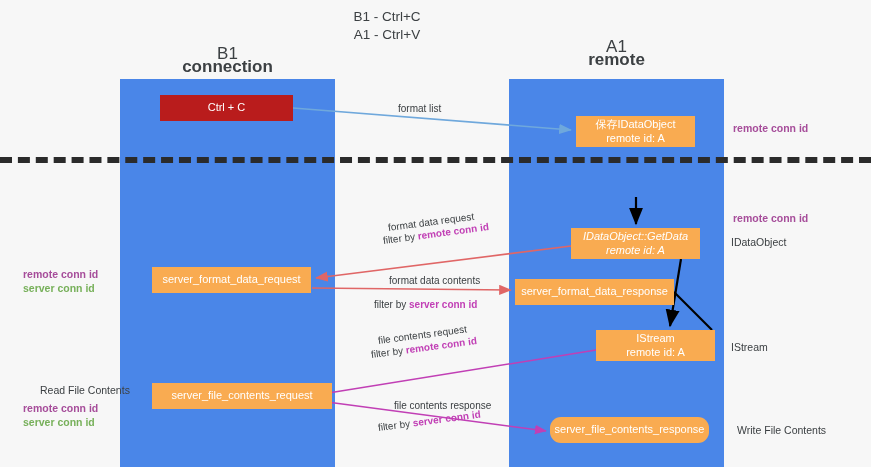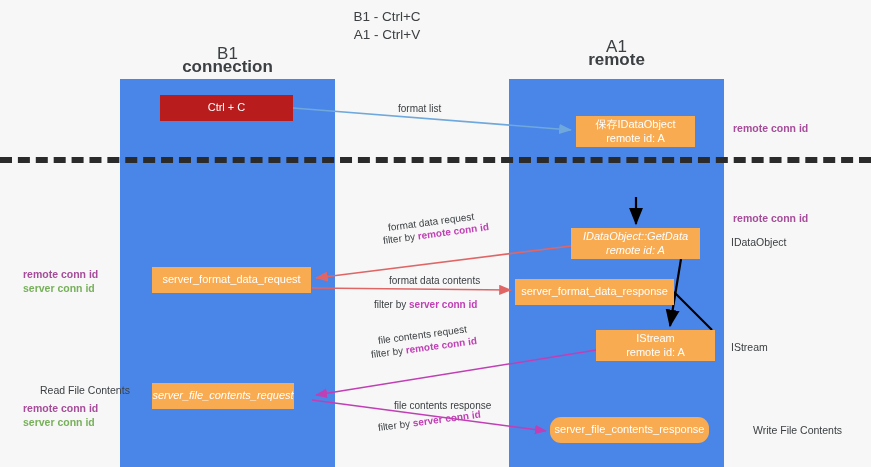--- a/index.html
+++ b/index.html
@@ -48,35 +48,35 @@
   .node.orange{background:#f9ab51;}
   .node .ln{display:block;white-space:nowrap;}
 
   #n-ctrlc{left:160px;top:95px;width:133px;height:26px;}
   #n-save{left:576px;top:116px;width:119px;height:31px;text-align:right;}
   #n-ctrlv{left:576px;top:173px;width:119px;height:24px;}
   #n-getdata{left:571px;top:228px;width:129px;height:31px;font-style:italic;}
   #n-fmtreq{left:152px;top:267px;width:159px;height:26px;}
   #n-fmtresp{left:515px;top:279px;width:159px;height:26px;}
   #n-istream{left:596px;top:330px;width:119px;height:31px;}
-  #n-filereq{left:152px;top:383px;width:142px;height:26px;font-style:italic;}
+  #n-filereq{left:152px;top:383px;width:180px;height:26px;}
   #n-fileresp{left:550px;top:417px;width:159px;height:26px;border-radius:11px;}
 
   
   .cap{position:absolute;font-size:10.5px;line-height:13.5px;white-space:nowrap;}
   .cap .purple{color:#a64d9a;font-weight:bold;}
   .cap .green{color:#77b05a;font-weight:bold;}
   .cap .plain{color:#3c4043;}
   .cap span{display:block;}
 
   #cap-r1{left:733px;top:122px;}
   #cap-r2{left:733px;top:212px;}
   #cap-r3{left:731px;top:236px;}
   #cap-r4{left:731px;top:341px;}
-  #cap-r5{left:737px;top:424px;margin-left:16px;}
+  #cap-r5{left:737px;top:424px;}
   #cap-l1{left:23px;top:268px;}
   #cap-l2{left:28px;top:384px;margin-left:12px;}
   #cap-l3{left:23px;top:402px;}
 
   
   .elabel{position:absolute;font-size:10px;line-height:13px;white-space:nowrap;color:#3c4043;}
   .elabel b{color:#c13fb5;font-weight:bold;}
   .elabel.rot-n7{transform:rotate(-7.5deg);transform-origin:left center;}
 
   #el-formatlist{left:398px;top:102px;}

